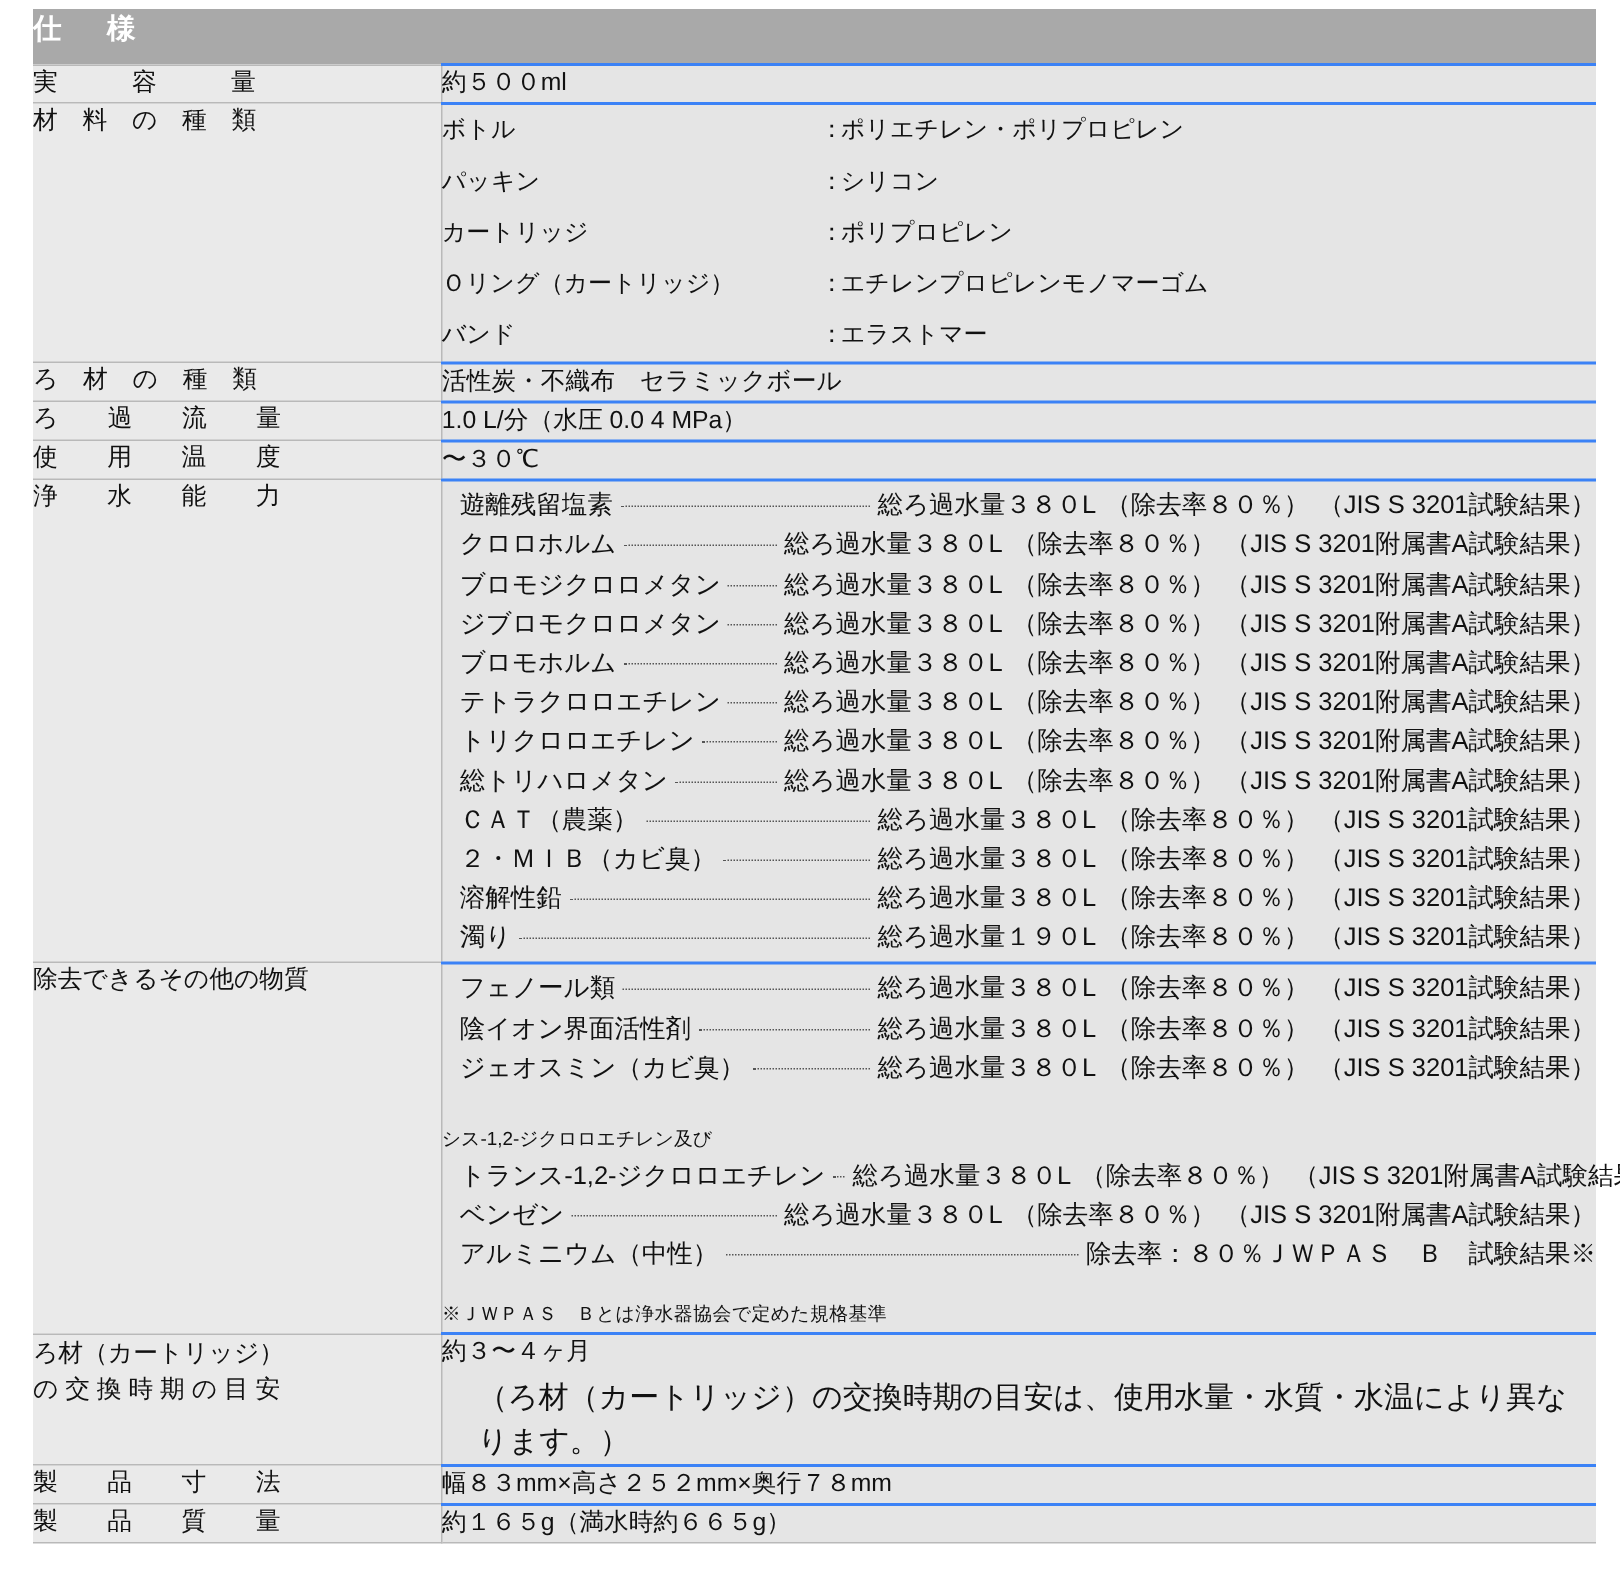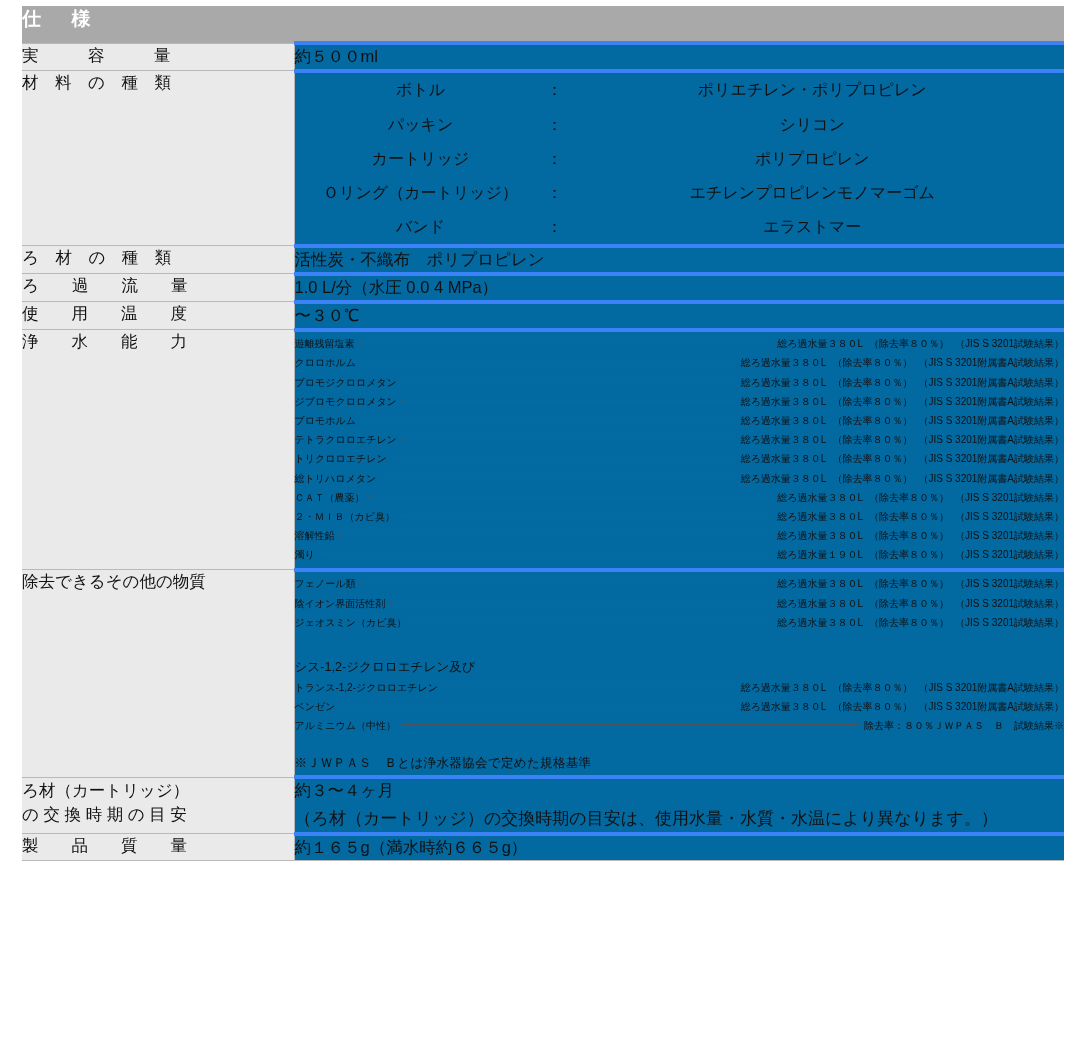--- a/index.html
+++ b/index.html
@@ -41,50 +41,50 @@
     width: 272px;
     background: #eaeaea;
     border-top: 1px solid #b9b9b9;
     border-right: 1px solid #b9b9b9;
     font-size: 16.5px;
     line-height: 1.45;
     padding: 7px 14px 7px 14px;
     color: #111;
   }
   .value-cell {
-    background: #0369a1;
-    border-top: 4px solid #3b82f6;
+    background: #e5e5e5;
+    border-top: 2px solid #3b82f6;
     font-size: 16.5px;
     line-height: 1.45;
     padding: 7px 10px 7px 14px;
     color: #111;
   }
   
   .vmid { vertical-align: middle; margin-top: 32px; }
   
   .mat-list { display: block; }
   .mat-row {
     display: flex;
     align-items: baseline;
     padding: 5.5px 0;
     font-size: 16px;
-    text-align: center;
   }
   .mat-name { width: 252px; flex: 0 0 252px; }
   .mat-sep  { width: 14px; flex: 0 0 14px; }
   .mat-val  { flex: 1 1 auto; }
   
   .perf-list { display: block; padding: 3px 0 3px 0; }
   .perf-row {
     display: flex;
     align-items: baseline;
-    font-size: 10px;
+    font-size: 17px;
     line-height: 1.0;
     padding: 4.6px 0;
     white-space: nowrap;
+    margin-left: 12px;
   }
   .perf-name { flex: 0 0 auto; }
   .perf-dots {
     flex: 1 1 auto;
     border-bottom: 1px dotted #555;
     transform: translateY(-4px);
     margin: 0 5px;
     min-width: 8px;
     height: 1px;
   }
@@ -96,22 +96,23 @@
     line-height: 1.0;
     padding: 4.6px 0;
     margin-top: 24px;
   }
   .perf-foot {
     font-size: 12.6px;
     padding-top: 18px;
     letter-spacing: 0.02em;
   }
   .sub-note {
-    font-size: 17px;
+    font-size: 20px;
     padding-top: 4px;
+    padding-left: 24px;
   }
   .two-line-label {
     font-size: 16.5px;
     line-height: 1.5;
   }
   .bottom-border { border-bottom: 1px solid #b9b9b9; }
 </style>
 </head>
 <body>
 
@@ -160,21 +161,21 @@
           <span class="mat-name">バンド</span>
           <span class="mat-sep">：</span>
           <span class="mat-val">エラストマー</span>
         </div>
       </div>
     </td>
   </tr>
 
   <tr>
     <td class="label-cell vmid">ろ　材　の　種　類</td>
-    <td class="value-cell vmid">活性炭・不織布　ポリプロピレン</td>
+    <td class="value-cell vmid">活性炭・不織布　セラミックボール</td>
   </tr>
 
   <tr>
     <td class="label-cell vmid">ろ　　過　　流　　量</td>
     <td class="value-cell vmid">1.0 L/分（水圧 0.0 4 MPa）</td>
   </tr>
 
   <tr>
     <td class="label-cell vmid">使　　用　　温　　度</td>
     <td class="value-cell vmid">〜３０℃</td>
@@ -326,20 +327,24 @@
     <td class="label-cell vmid">
       <div class="two-line-label">ろ材（カートリッジ）</div>
       <div class="two-line-label">の 交 換 時 期 の 目 安</div>
     </td>
     <td class="value-cell">
       <div>約３〜４ヶ月</div>
       <div class="sub-note">（ろ材（カートリッジ）の交換時期の目安は、使用水量・水質・水温により異なります。）</div>
     </td>
   </tr>
 
+  <tr>
+    <td class="label-cell vmid">製　　品　　寸　　法</td>
+    <td class="value-cell vmid">幅８３mm×高さ２５２mm×奥行７８mm</td>
+  </tr>
 
   <tr>
     <td class="label-cell vmid bottom-border">製　　品　　質　　量</td>
     <td class="value-cell vmid bottom-border">約１６５g（満水時約６６５g）</td>
   </tr>
 
 </tbody>
     </table>
 </div>
 

